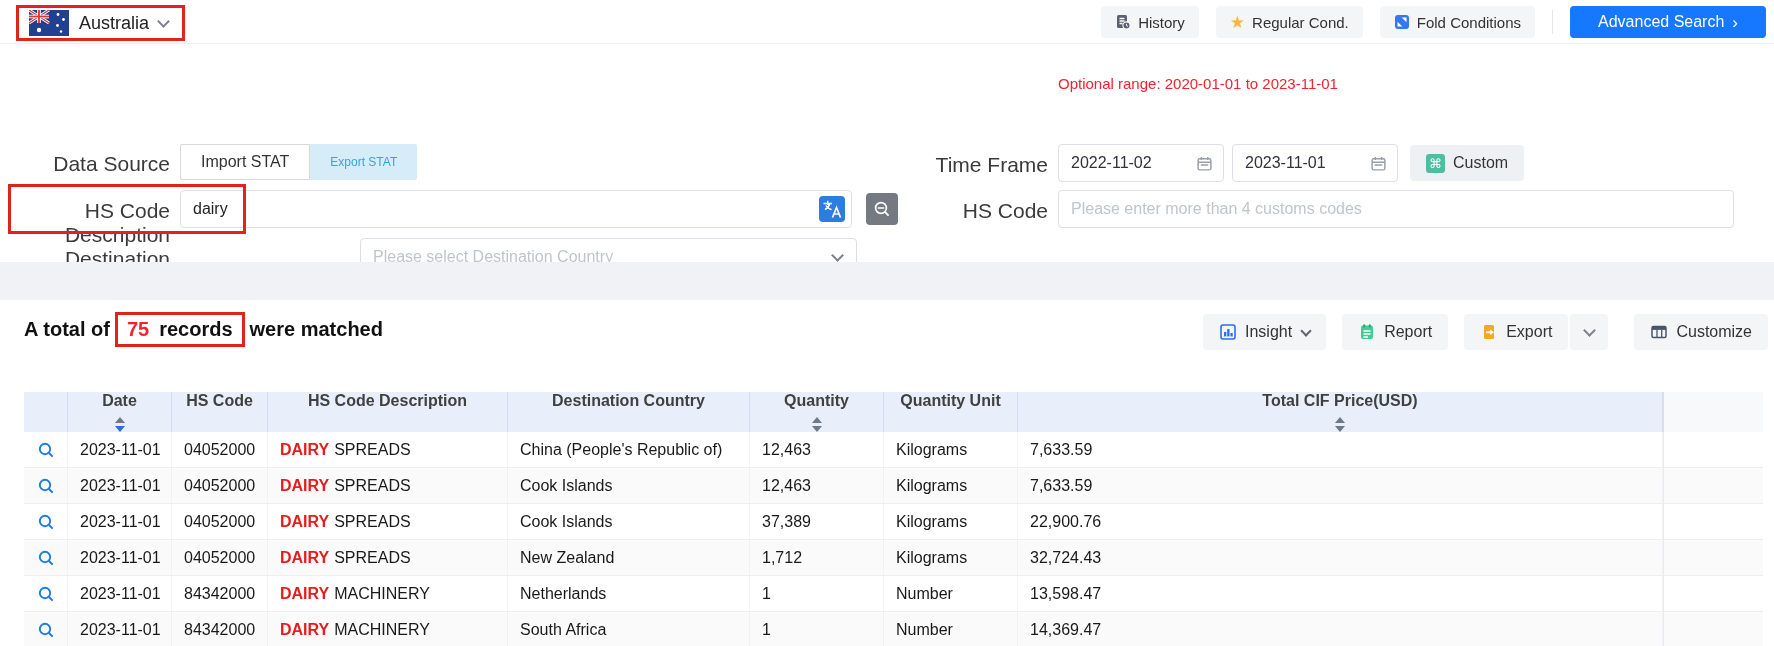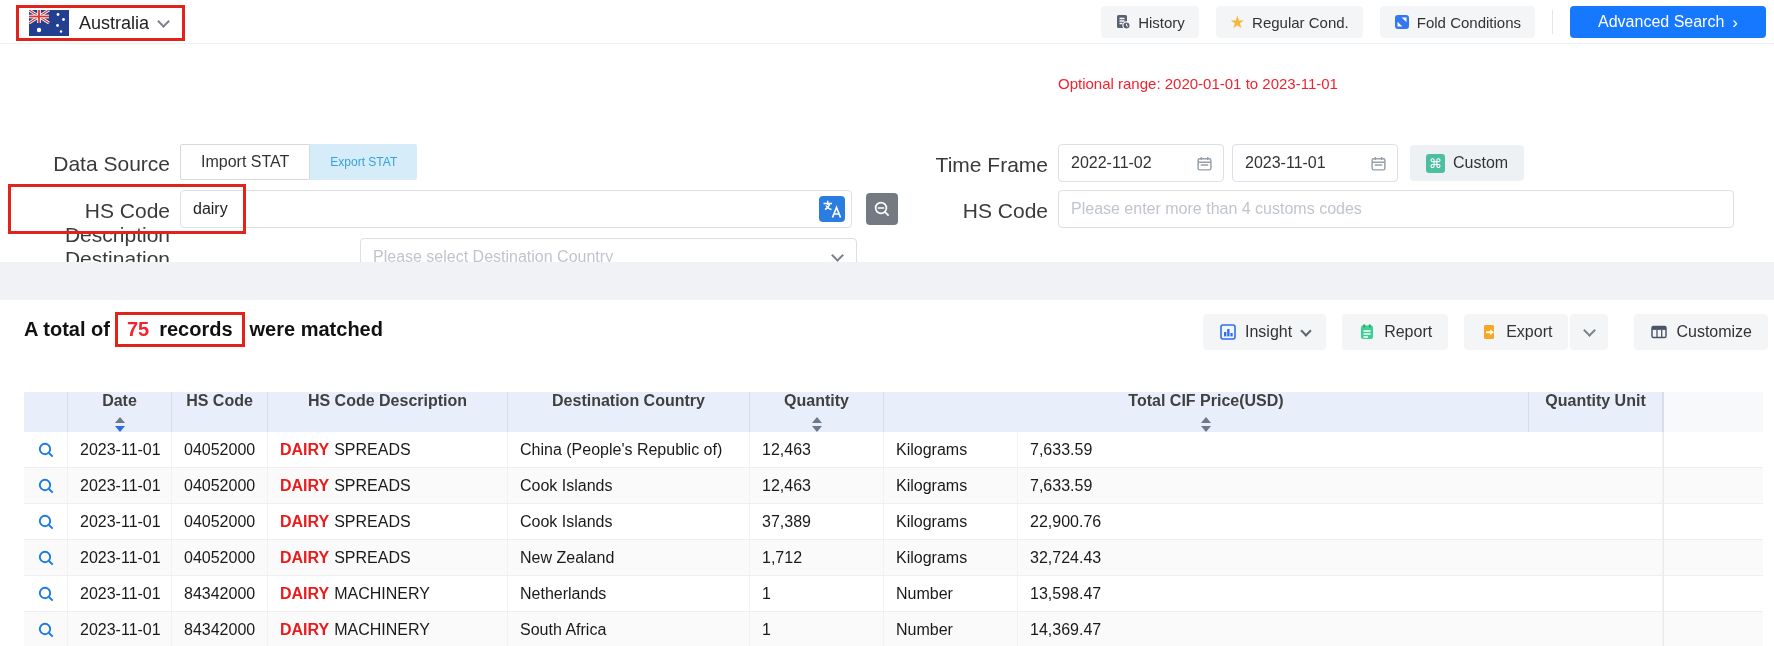--- a/index.html
+++ b/index.html
@@ -353,30 +353,30 @@
         <div class="th col-country">
           <span>Destination Country</span>
         </div>
         <div class="th col-qty sortable">
           <span>Quantity</span>
           <span class="sorter">
               <span class="caret-up"></span>
               <span class="caret-down"></span>
             </span>
         </div>
+        <div class="th col-unit">
+          <span>Quantity Unit</span>
+        </div>
         <div class="th col-price sortable">
           <span>Total CIF Price(USD)</span>
           <span class="sorter">
               <span class="caret-up"></span>
               <span class="caret-down"></span>
             </span>
         </div>
-        <div class="th col-unit">
-          <span>Quantity Unit</span>
-        </div>
         <div class="th col-extra"></div>
       </div>
 
       <div class="tr">
         <div class="td col-detail">
             <button class="mag-btn">
               <svg width="18" height="18" viewBox="0 0 18 18">
                 <circle cx="8" cy="8" r="5.2" fill="none" stroke="#1a79e8" stroke-width="1.9"></circle>
                 <path d="M12,12 L15.7,15.7" stroke="#1a79e8" stroke-width="1.9"></path>
               </svg>

